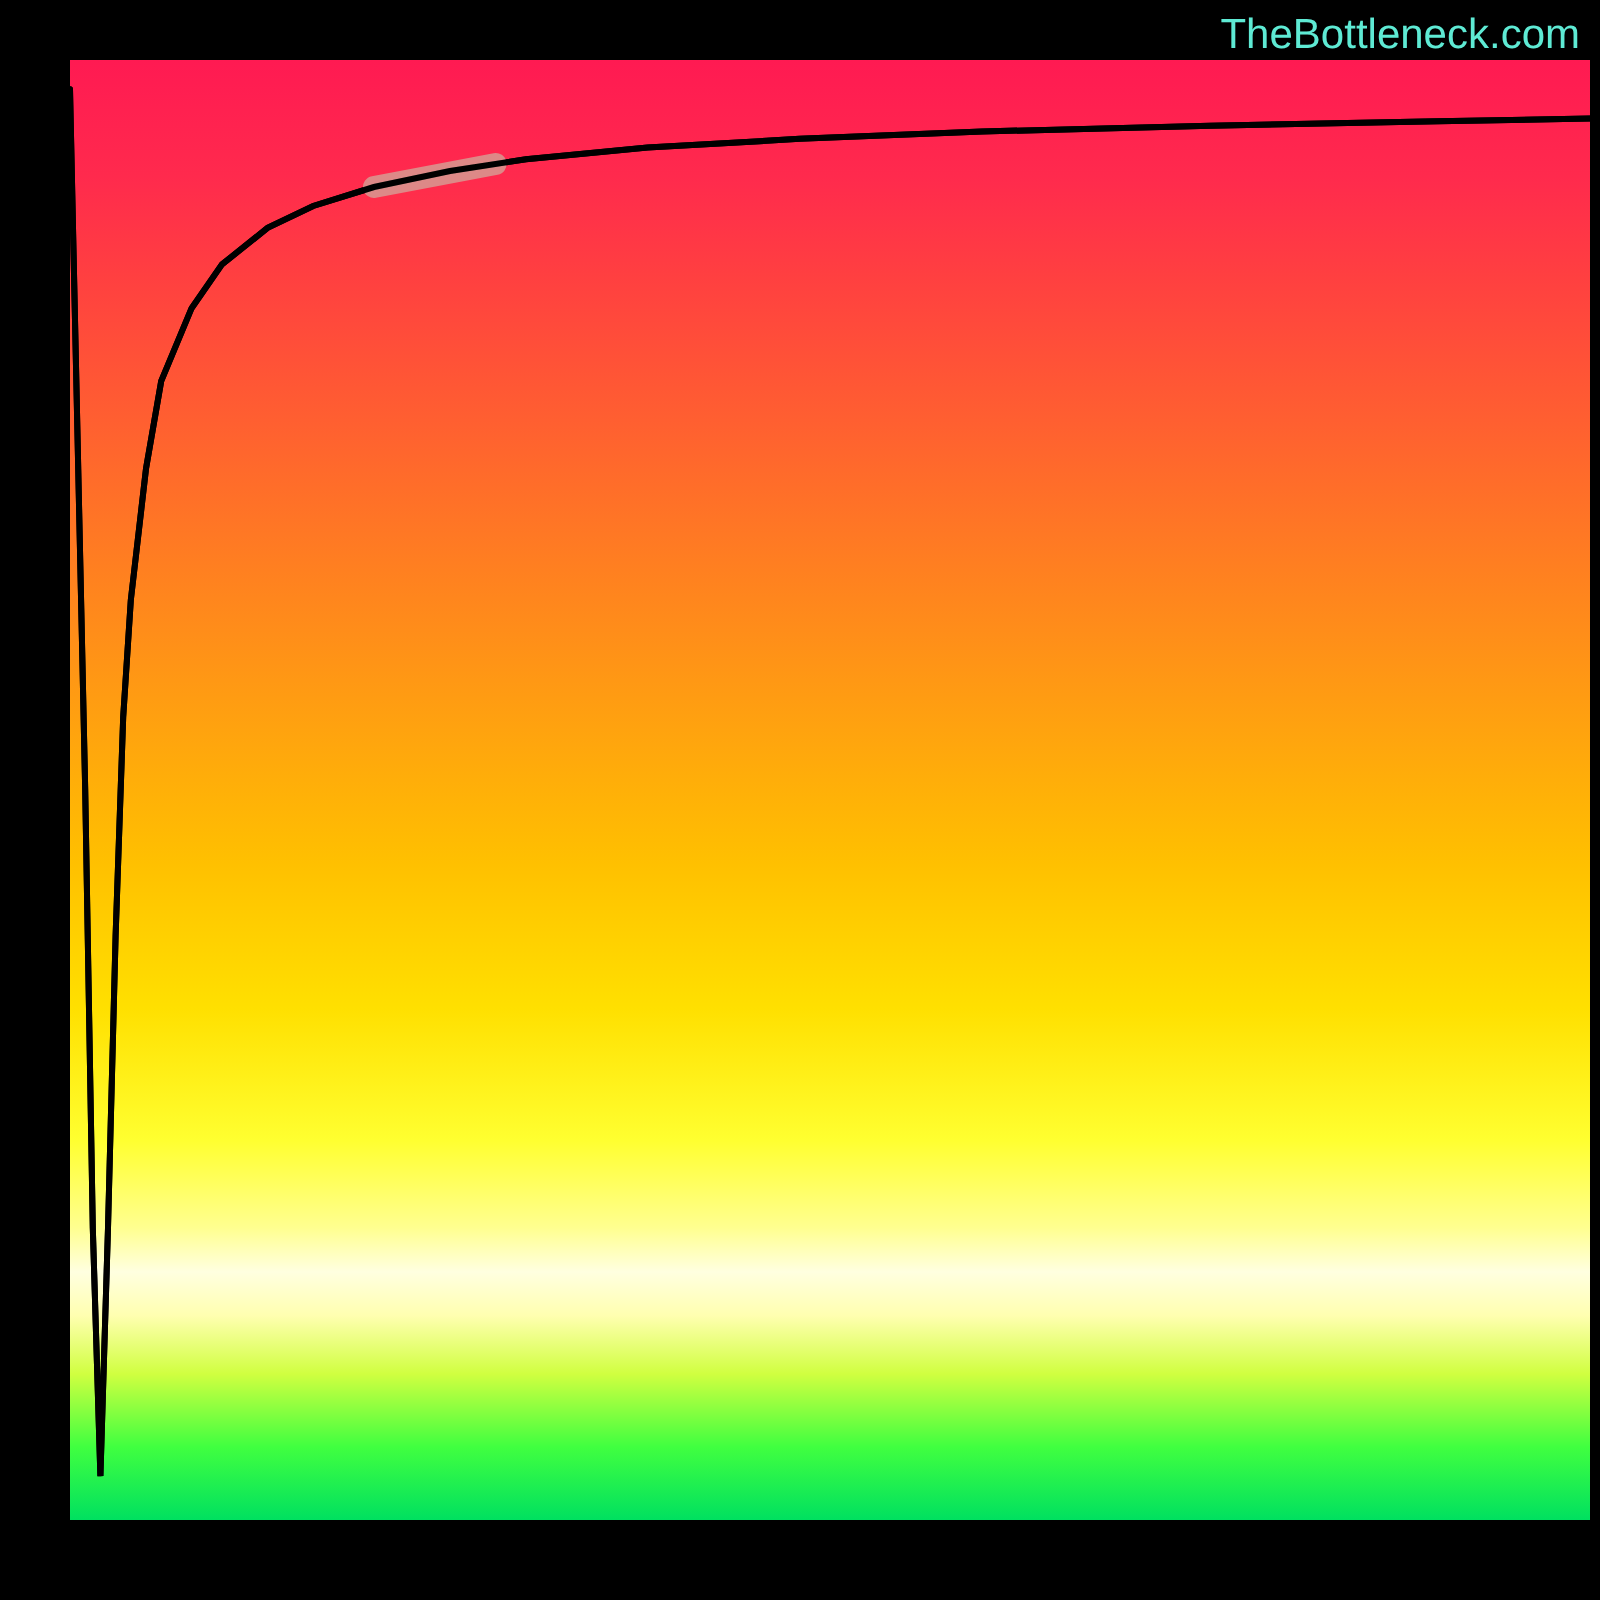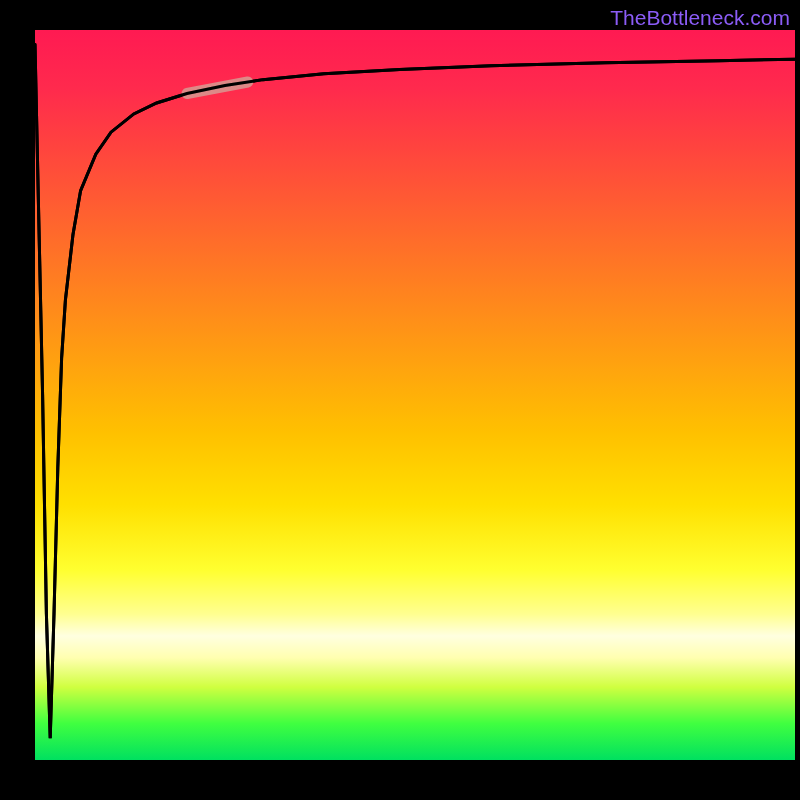--- a/index.html
+++ b/index.html
@@ -38,21 +38,21 @@
       #ffffb0 86%,
       #d0ff40 90%,
       #40ff40 95%,
       #00e060 100%
     );
   }
   .watermark {
     position: absolute;
     top: 6px;
     right: 10px;
-    color: #8b5cf6;
+    color: #5eead4;
     font-size: 21px;
     font-weight: 400;
     letter-spacing: 0px;
   }
   svg.curve {
     position: absolute;
     left: 0;
     top: 0;
     width: 760px;
     height: 730px;

